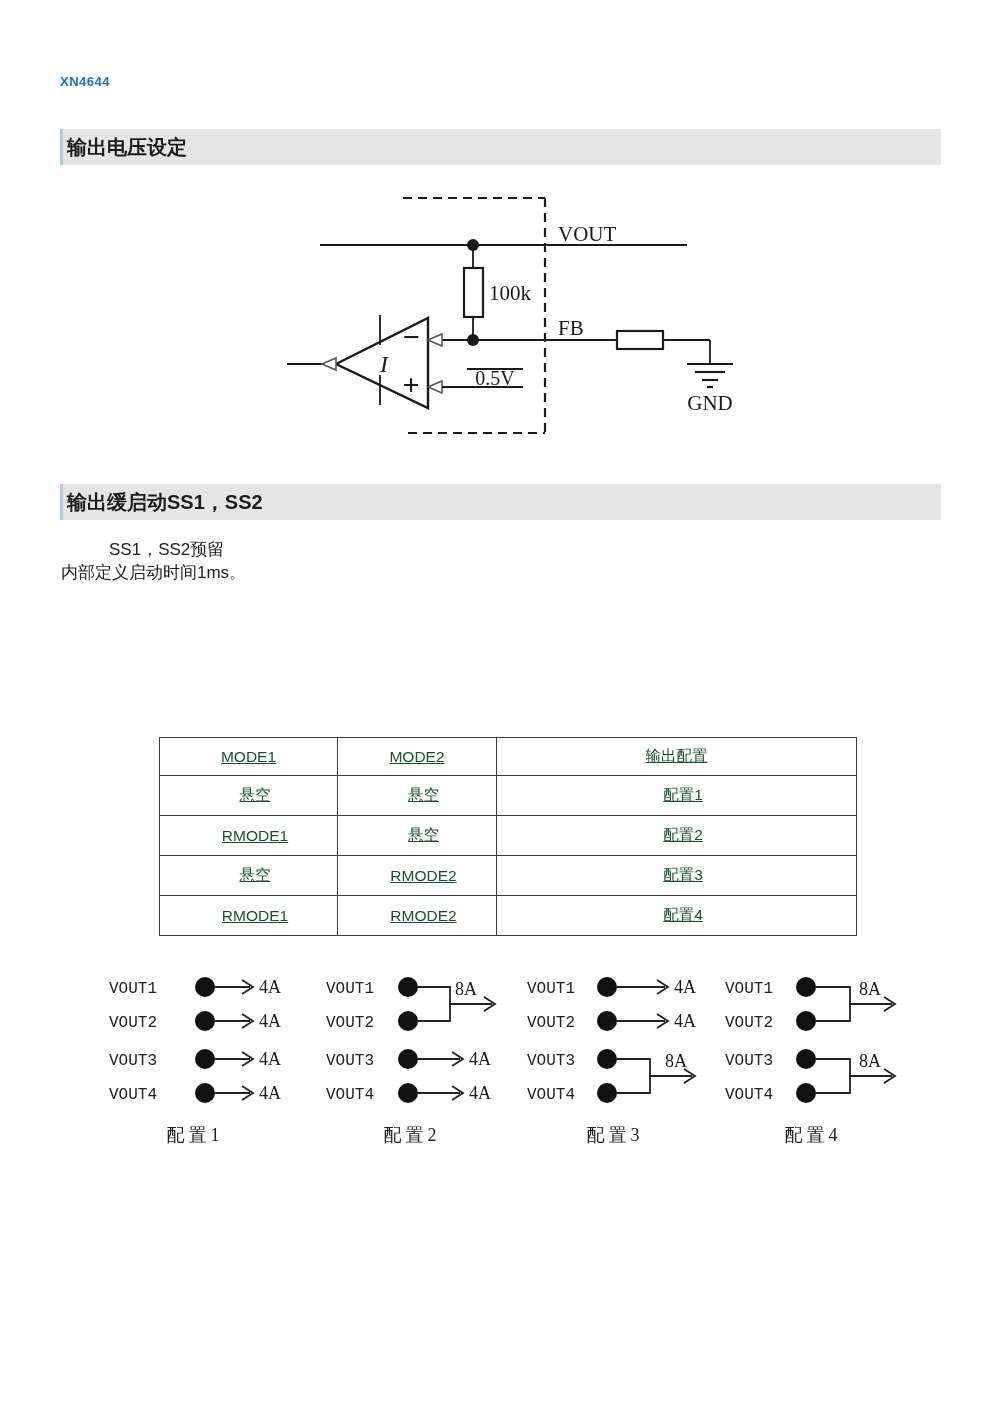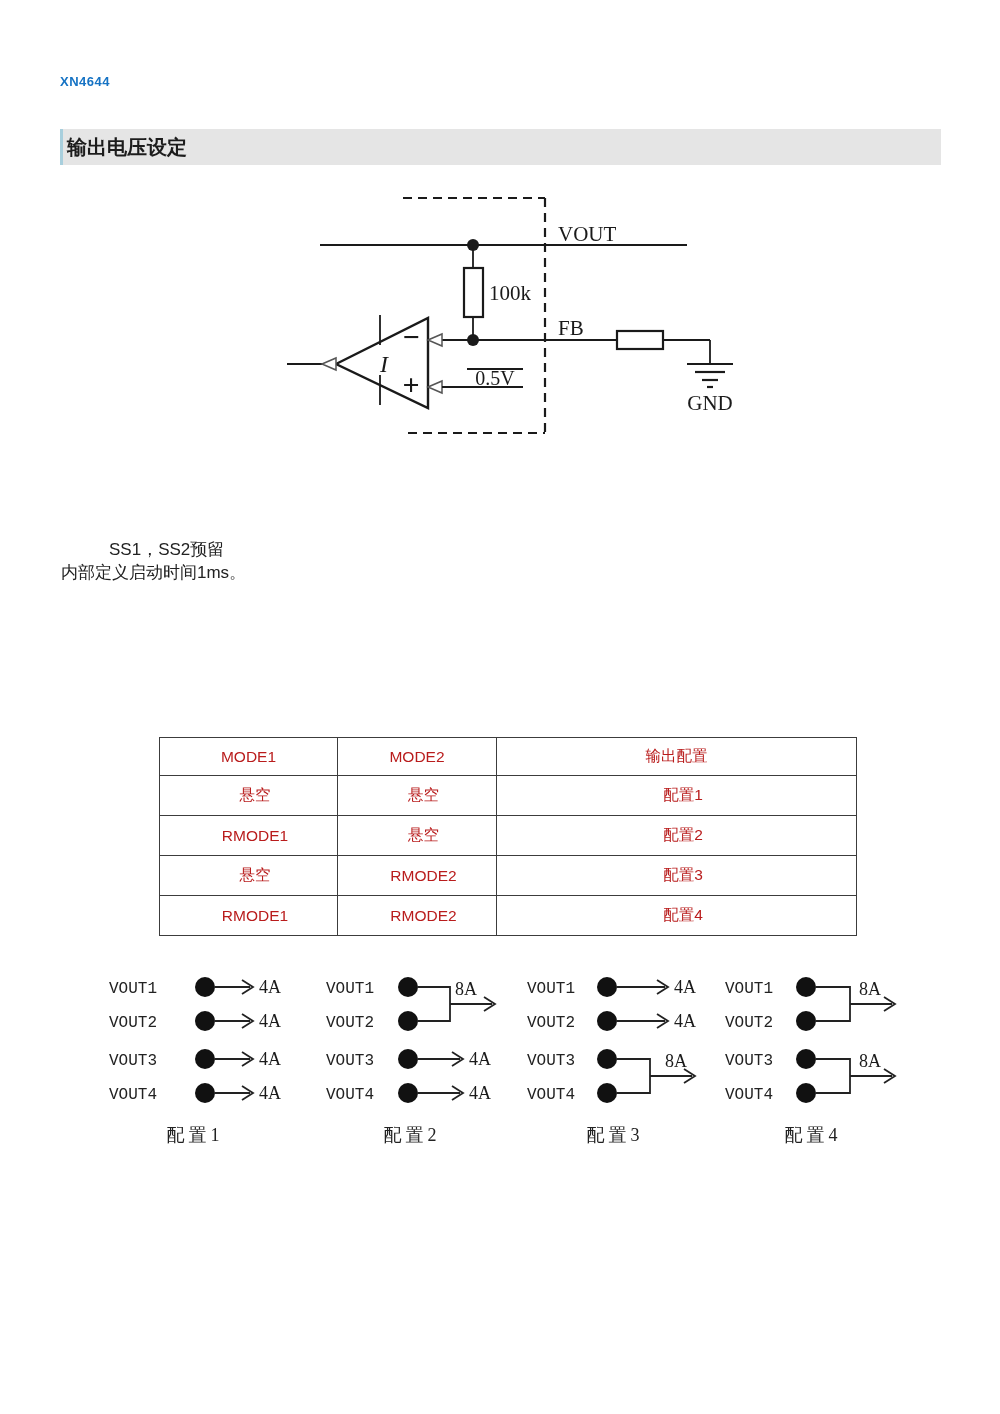--- a/index.html
+++ b/index.html
@@ -80,21 +80,22 @@
   }
 
   
   .mode-table {
     position: absolute;
     left: 159px; top: 737px;
     width: 697px;
     border-collapse: collapse;
     table-layout: fixed;
     font-size: 15.5px;
-    color: #b91c1c;
+    color: #14532d;
+    text-decoration: underline;
   }
   .mode-table th, .mode-table td {
     border: 1.5px solid #3c3c3c;
     font-weight: normal;
   }
   .mode-table th { height: 38px; text-align: center; }
   .mode-table td { height: 40px; text-align: center; padding-left: 13px; }
 
   
   .config {
@@ -180,20 +181,21 @@
 
       <polygon class="openarrow" points="148,150 162,144 162,156"></polygon>
 
       <polygon class="openarrow" points="148,197 162,191 162,203"></polygon>
       <line class="wire" x1="162" y1="197" x2="243" y2="197"></line>
       <line class="wire" x1="187" y1="179" x2="243" y2="179"></line>
       <text class="figtext" x="215" y="195" text-anchor="middle" style="font-size:20px">0.5V</text>
     </svg>
   </div>
 
+  <div class="section-bar bar-2">输出缓启动SS1，SS2</div>
   <div class="para p-ss1">SS1，SS2预留</div>
   <div class="para p-ss2">内部定义启动时间1ms。</div>
 
 
   <table class="mode-table">
     <colgroup>
       <col style="width:178px">
         <col style="width:159px">
         <col style="width:360px">
     </colgroup>

